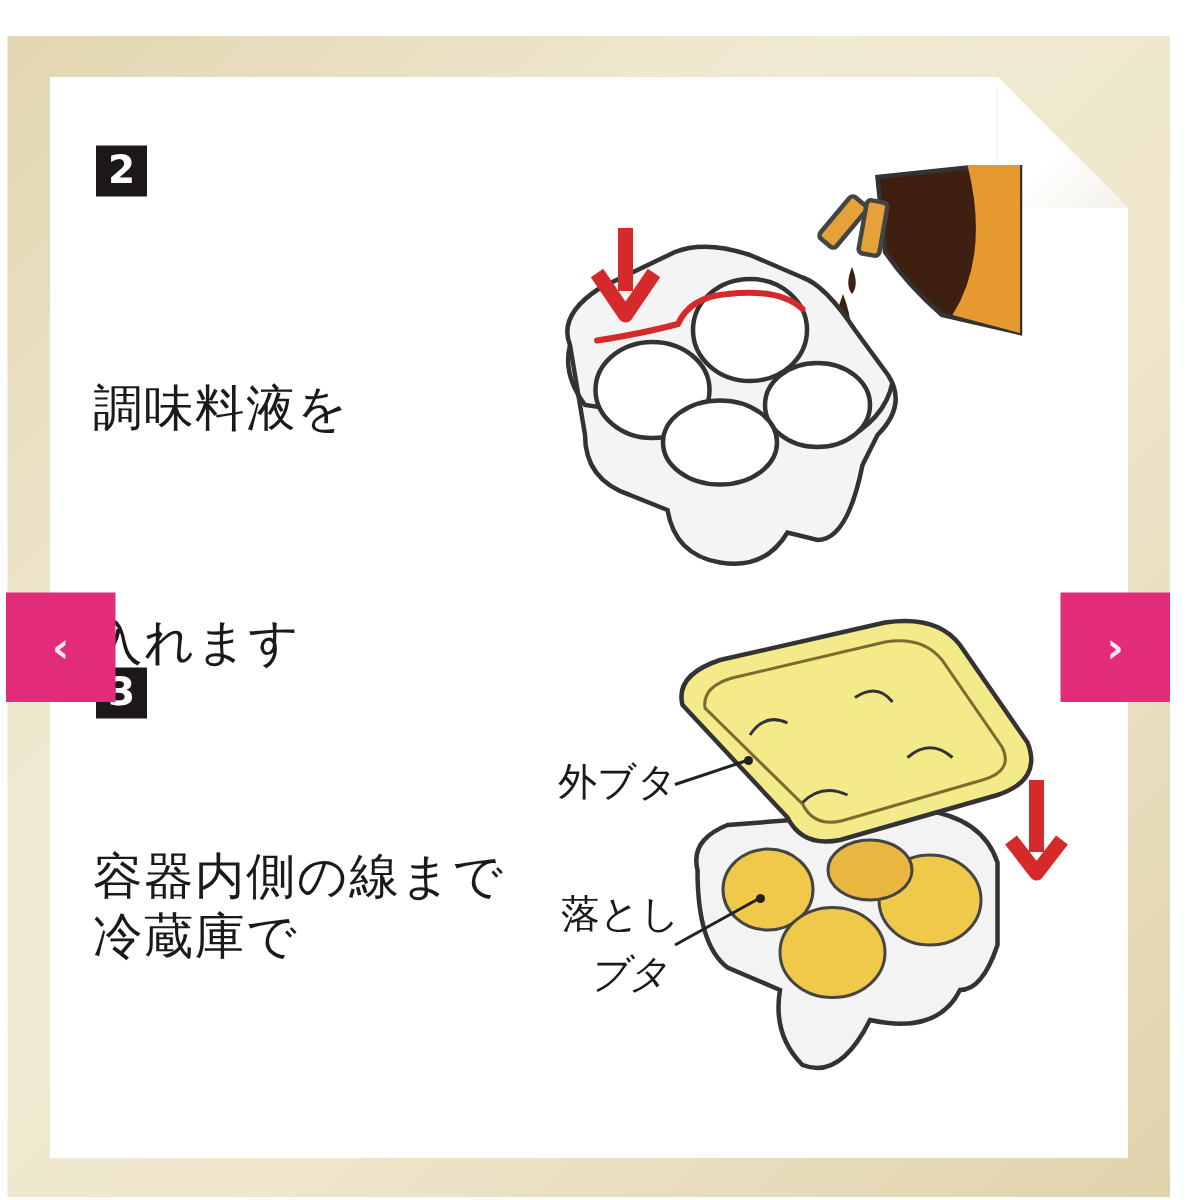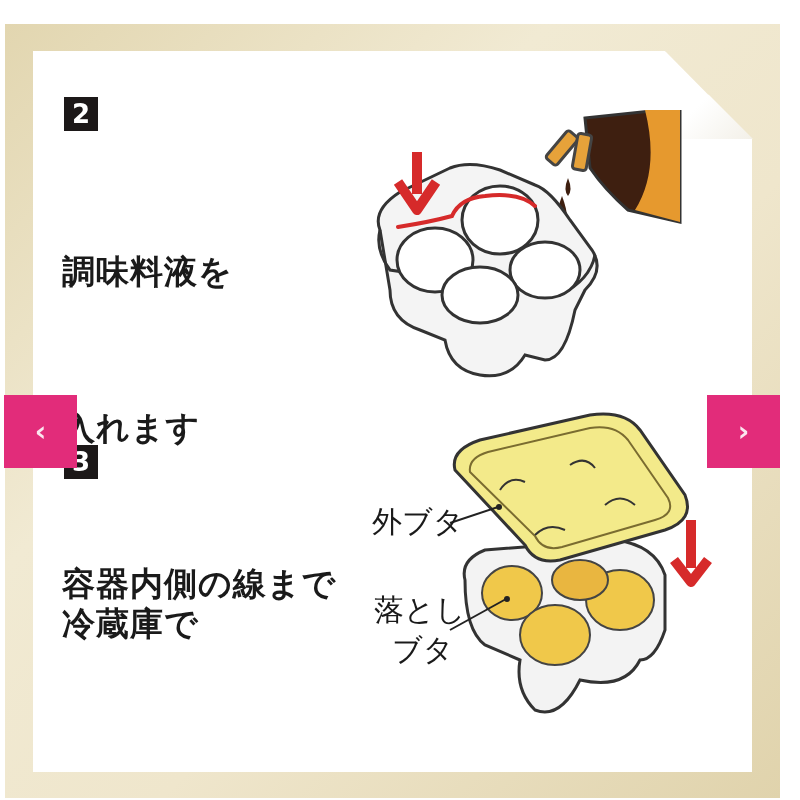--- a/index.html
+++ b/index.html
@@ -24,31 +24,31 @@
     box-shadow: -3px 3px 5px rgba(120,100,60,0.35);
     clip-path: polygon(0 0, 100% 100%, 0 100%);
     z-index: 2;
   }
   .step-num {
     position: absolute; width: 34px; height: 34px; background: #1c1818;
     color: #fff; font-weight: bold; font-size: 26px; line-height: 34px;
     text-align: center; z-index: 3;
   }
   .step-text {
-    position: absolute; font-size: 33px; font-weight: bold; line-height: 52px;
+    position: absolute; font-size: 33px; font-weight: normal; line-height: 52px;
     color: #1a1a1a; letter-spacing: 1px; white-space: pre; z-index: 3;
   }
   .nav-btn {
     position: absolute; width: 73px; height: 73px; background: #e22c7a;
     color: #fbe6ef; font-size: 28px; font-weight: bold;
     display: flex; align-items: center; justify-content: center;
     cursor: pointer; z-index: 5;
   }
   .label {
-    position: absolute; font-size: 30px; color: #1a1a1a; white-space: pre;
+    position: absolute; font-size: 26px; color: #1a1a1a; white-space: pre;
     line-height: 40px; z-index: 3;
   }
   svg.illus { position: absolute; z-index: 3; }
 </style>
 </head>
 <body>
 
 <div class="frame"></div>
 <div class="paper"></div>
 <div class="curl"></div>
@@ -123,20 +123,20 @@
   </g>
 </svg>
 
 <svg class="illus" style="left:440px; top:495px;" width="70" height="150" viewBox="0 0 70 150">
   <line x1="10" y1="28" x2="58" y2="12" stroke="#222" stroke-width="2"></line>
   <line x1="10" y1="135" x2="66" y2="104" stroke="#222" stroke-width="2"></line>
 </svg>
 
 <div class="label" style="left:372px; top:502px;">外ブタ</div>
 <div class="label" style="left:374px; top:590px;">落とし</div>
-<div class="label" style="left:392px; top:630px;">ブタ</div>
+<div class="label" style="left:392px; top:630px;font-style:italic;">ブタ</div>
 
 <div class="nav-btn" style="left:4px; top:395px;">
   <span>‹</span>
 </div>
 <div class="nav-btn" style="left:707px; top:395px;">
   <span>›</span>
 </div>
 
 </body></html>

